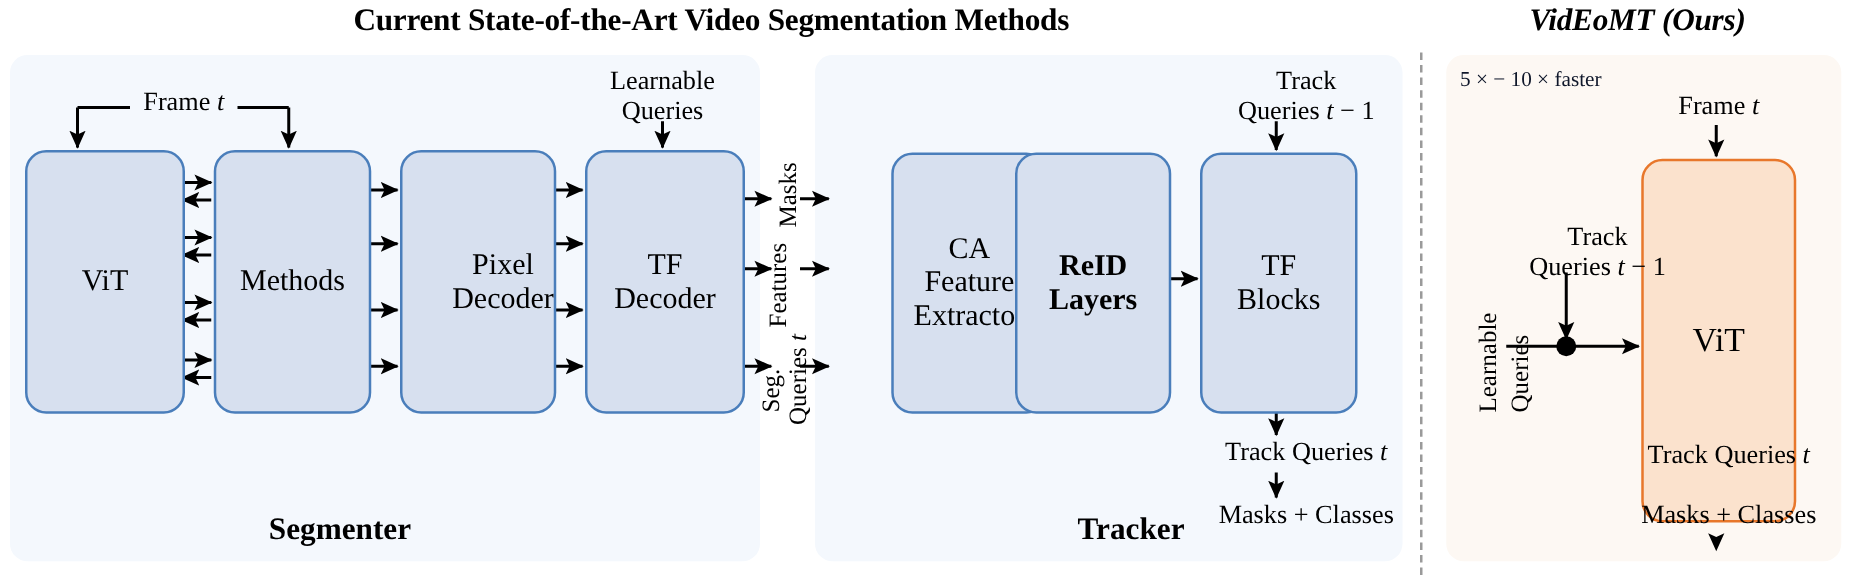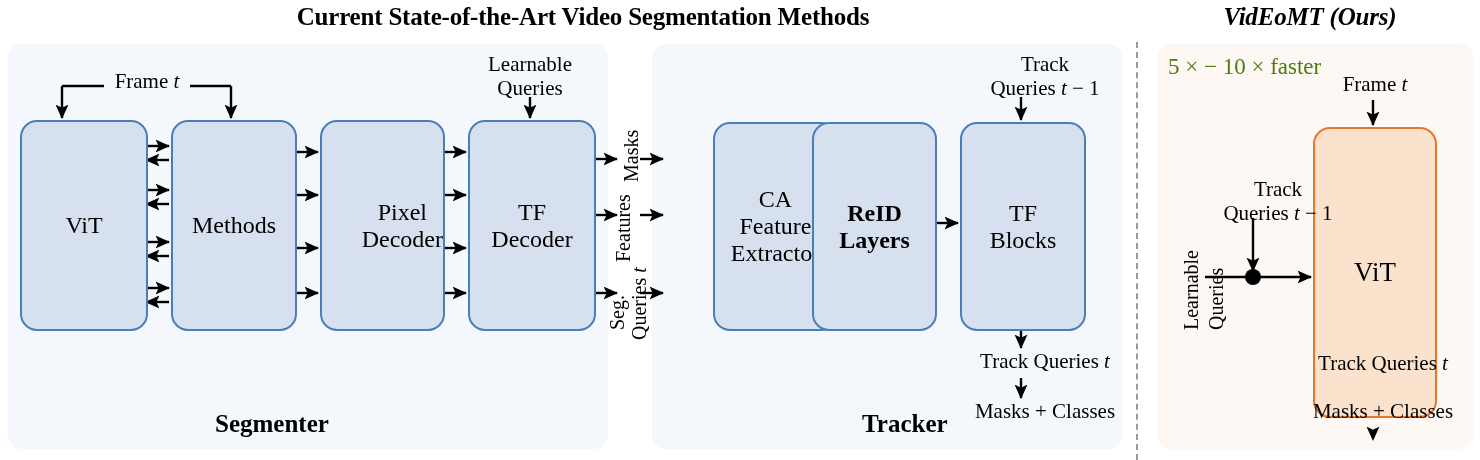--- a/index.html
+++ b/index.html
@@ -5,21 +5,21 @@
   html,body{margin:0;padding:0;background:#ffffff;}
   body{width:1480px;height:460px;position:relative;overflow:hidden;
        font-family:"Liberation Serif","DejaVu Serif",serif;color:#000;}
   .abs{position:absolute;}
 
   
   .title{
     font-weight:bold;font-size:25px;letter-spacing:-.2px;
     text-align:center;white-space:nowrap;
   }
-  #title-left{left:18px;top:3px;width:1130px;}
+  #title-left{left:4px;top:3px;width:1130px;}
   #title-right{left:1140px;top:3px;width:340px;font-style:italic;}
 
   
   .panel{border-radius:14px;}
   #panel-segmenter{left:8px;top:44px;width:600px;height:405px;background:#f4f8fd;}
   #panel-tracker{left:652px;top:44px;width:470px;height:405px;background:#f4f8fd;}
   #panel-ours{left:1157px;top:44px;width:316px;height:405px;background:#fdf8f3;}
 
   .panel-label{
     position:absolute;font-weight:bold;font-size:25px;white-space:nowrap;text-align:right;
@@ -54,21 +54,21 @@
   #lbl-frame-t{left:72px;top:70px;width:150px;}
   #lbl-learnable-queries{left:455px;top:53px;width:150px;}
   #lbl-track-queries-tm1{left:955px;top:53px;width:180px;}
   #lbl-track-queries-t{left:955px;top:350px;width:180px;}
   #lbl-masks-classes{left:950px;top:400px;width:190px;}
 
   #lbl-frame-t-ours{left:1300px;top:73px;width:150px;}
   #lbl-track-queries-tm1-ours{left:1198px;top:178px;width:160px;}
   #lbl-track-queries-t-ours{left:1288px;top:352px;width:190px;}
   #lbl-masks-classes-ours{left:1283px;top:400px;width:200px;}
-  #lbl-faster{left:1168px;top:54px;color:#4d7c0f;font-size:23px;white-space:nowrap;}
+  #lbl-faster{left:1168px;top:54px;color:#0f172a;font-size:17px;white-space:nowrap;}
 
   
   .rot{
     transform-origin:0 0;transform:rotate(-90deg);
     font-size:20px;white-space:nowrap;
   }
   #lbl-masks{left:620px;top:182px;}
   #lbl-features{left:612px;top:262px;}
   #lbl-seg{left:606px;top:330px;}
   #lbl-queries-t{left:628px;top:340px;}

